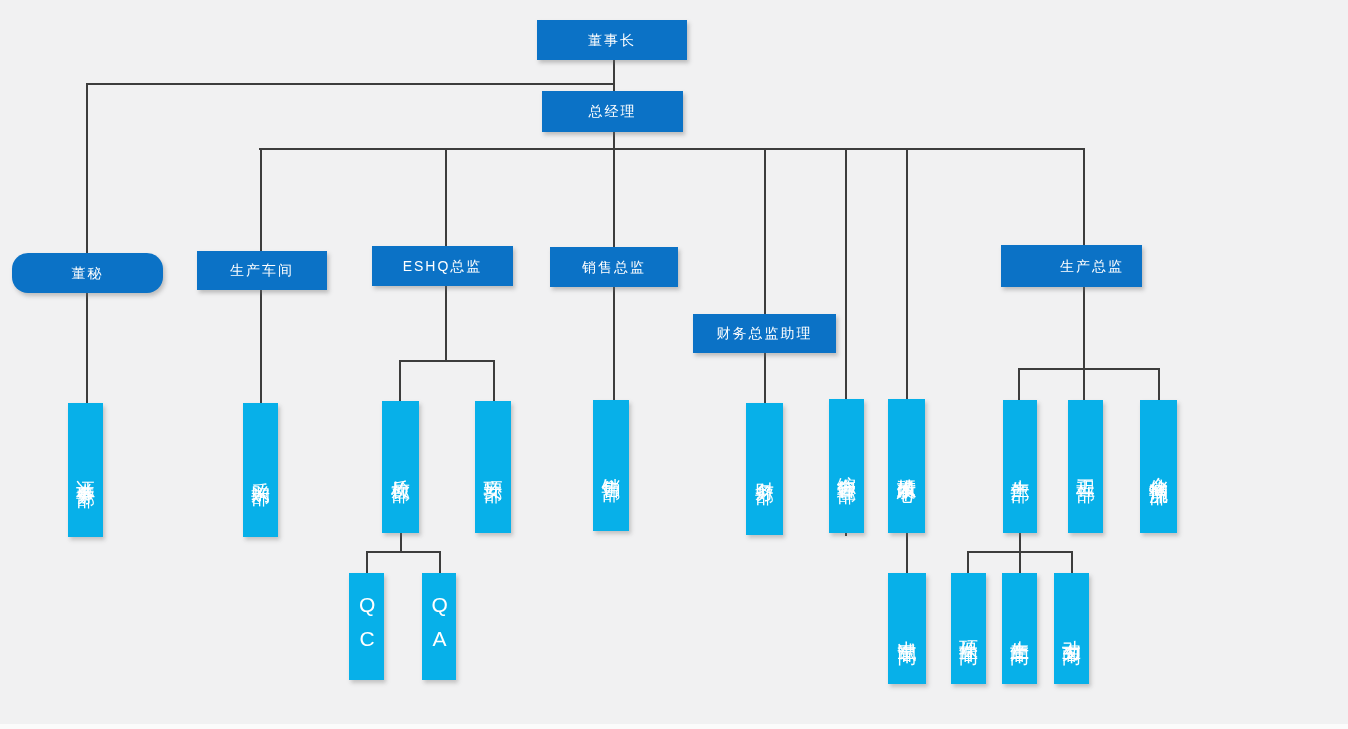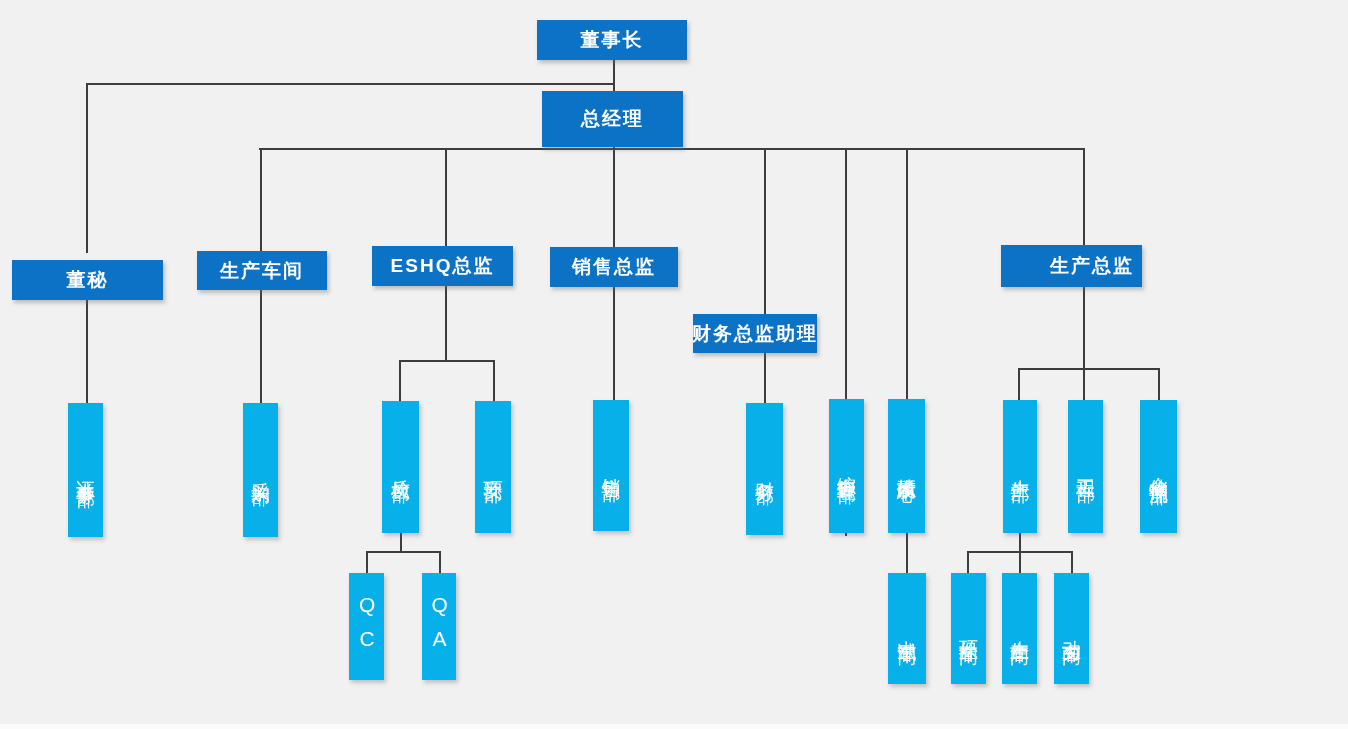--- a/index.html
+++ b/index.html
@@ -18,24 +18,23 @@
     align-items: center;
     justify-content: center;
     z-index: 2;
     box-sizing: border-box;
     text-align: center;
     line-height: 1.15;
     white-space: nowrap;
   }
   .hbox {
     background: var(--executive-box, #0b72c6);
-    font-size: 19px;
+    font-size: 14px;
     letter-spacing: 2px;
     box-shadow: 2px 3px 4px rgba(110,110,110,0.40);
-    font-weight: bold;
   }
   .vbox {
     background: var(--department-box, #07b0e9);
     font-size: 19px;
     letter-spacing: 2px;
     writing-mode: vertical-rl;
     text-orientation: upright;
     box-shadow: 2px 3px 4px rgba(110,110,110,0.35);
   }
   .latin { letter-spacing: 11px; font-size: 21px; }
@@ -87,26 +86,26 @@
   <div class="line lv" style="left:366px;top:551px;height:22px;"></div>
   <div class="line lv" style="left:439px;top:551px;height:22px;"></div>
   <div class="line lv" style="left:1018px;top:368px;height:32px;"></div>
   <div class="line lv" style="left:1083px;top:368px;height:32px;"></div>
   <div class="line lv" style="left:1158px;top:368px;height:32px;"></div>
   <div class="line lv" style="left:1019px;top:533px;height:40px;"></div>
   <div class="line lv" style="left:967px;top:551px;height:22px;"></div>
   <div class="line lv" style="left:1071px;top:551px;height:22px;"></div>
 
   <div class="node hbox" style="left:537px;top:20px;width:150px;height:40px;">董事长</div>
-  <div class="node hbox" style="left:542px;top:91px;width:141px;height:56px;">总经理</div>
-  <div class="node hbox" style="left:12px;top:260px;width:151px;height:40px;">董秘</div>
+  <div class="node hbox" style="left:542px;top:91px;width:141px;height:41px;">总经理</div>
+  <div class="node hbox" style="left:12px;top:253px;width:151px;height:40px;border-radius:16px;">董秘</div>
   <div class="node hbox" style="left:197px;top:251px;width:130px;height:39px;">生产车间</div>
   <div class="node hbox" style="left:550px;top:247px;width:128px;height:40px;">销售总监</div>
   <div class="node hbox" style="left:372px;top:246px;width:141px;height:40px;">ESHQ总监</div>
-  <div class="node hbox" style="left:693px;top:314px;width:124px;height:39px;text-align:right;">财务总监助理</div>
+  <div class="node hbox" style="left:693px;top:314px;width:143px;height:39px;text-align:right;">财务总监助理</div>
   <div class="node hbox" style="left:1001px;top:245px;width:141px;height:42px;padding-left:41px;">生产总监</div>
 
   <div class="node vbox" style="left:68px;top:403px;width:35px;height:134px;">证券事务部</div>
   <div class="node vbox" style="left:243px;top:403px;width:35px;height:134px;">采购部</div>
   <div class="node vbox" style="left:382px;top:401px;width:37px;height:132px;">质检部</div>
   <div class="node vbox" style="left:475px;top:401px;width:36px;height:132px;">安环部</div>
   <div class="node vbox" style="left:593px;top:400px;width:36px;height:131px;">销售部</div>
   <div class="node vbox" style="left:746px;top:403px;width:37px;height:132px;">财务部</div>
   <div class="node vbox" style="left:829px;top:399px;width:35px;height:134px;">综合管理部</div>
   <div class="node vbox" style="left:888px;top:399px;width:37px;height:134px;letter-spacing:1px;">技术研发中心</div>

